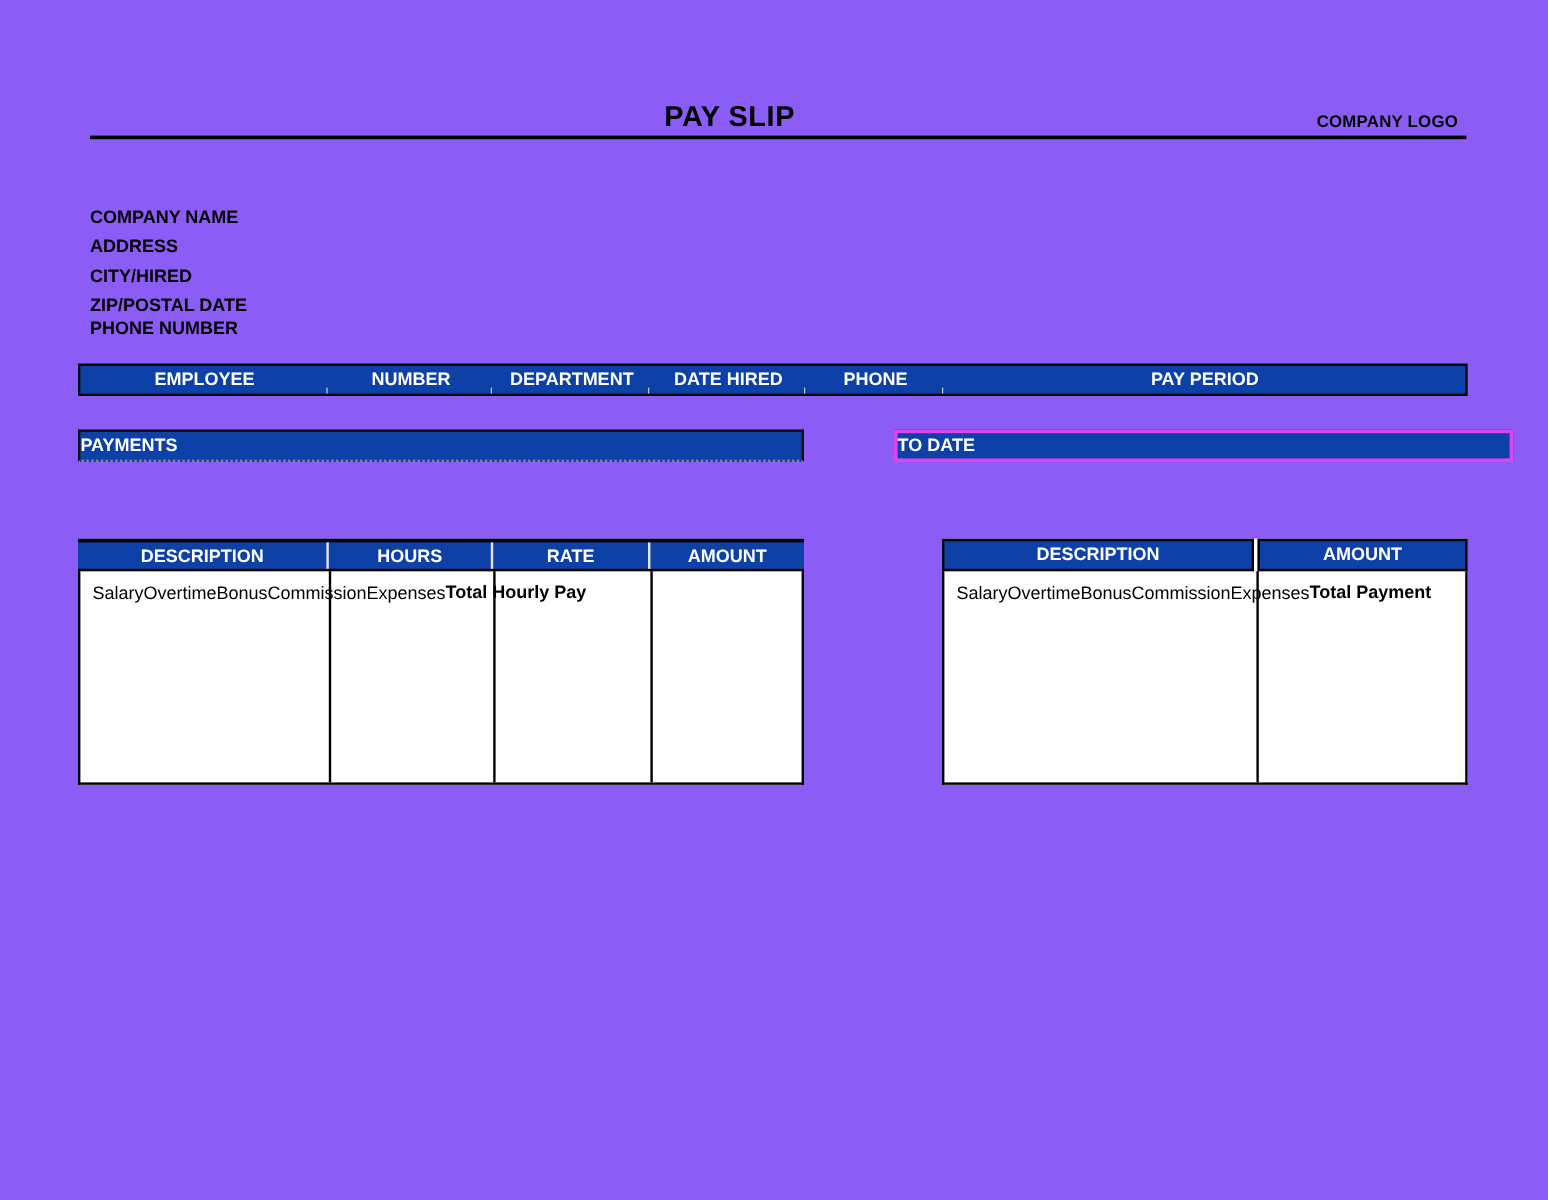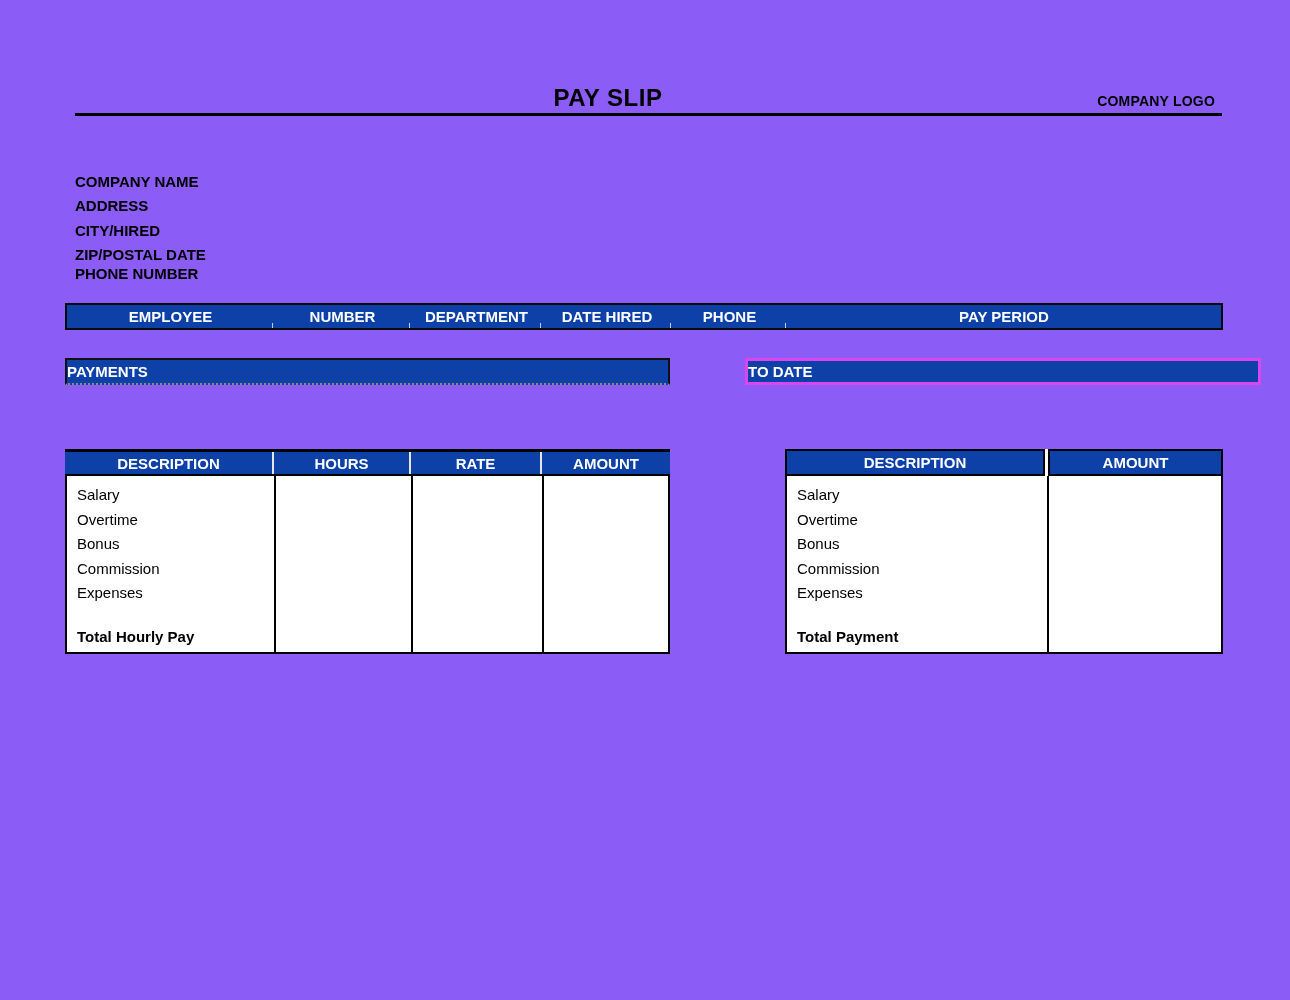--- a/index.html
+++ b/index.html
@@ -87,21 +87,21 @@
 
   .tbl .bdy{
     display:flex;height:178px;
     border:2px solid #000;border-top:none;
   }
   .tbl .bdy .bcell + .bcell{border-left:2px solid #000;}
   .lc-0{width:207px;} .lc-1{width:137px;} .lc-2{width:131px;} .lc-3{flex:1;}
   .rc-0{width:260px;} .rc-1{flex:1;}
 
   .desc-col{
-    display:flex;flex-direction:column;
+    display:flex;flex-direction:row;
     padding:7px 0 4px 10px;font-size:15px;
   }
   .desc-col .row{line-height:24.6px;white-space:nowrap;}
   .desc-col .spacer{flex:1;}
   .desc-col .total-row{line-height:22px;white-space:nowrap;font-weight:bold;}
 </style>
 </head>
 <body>
 
 <div class="page">

